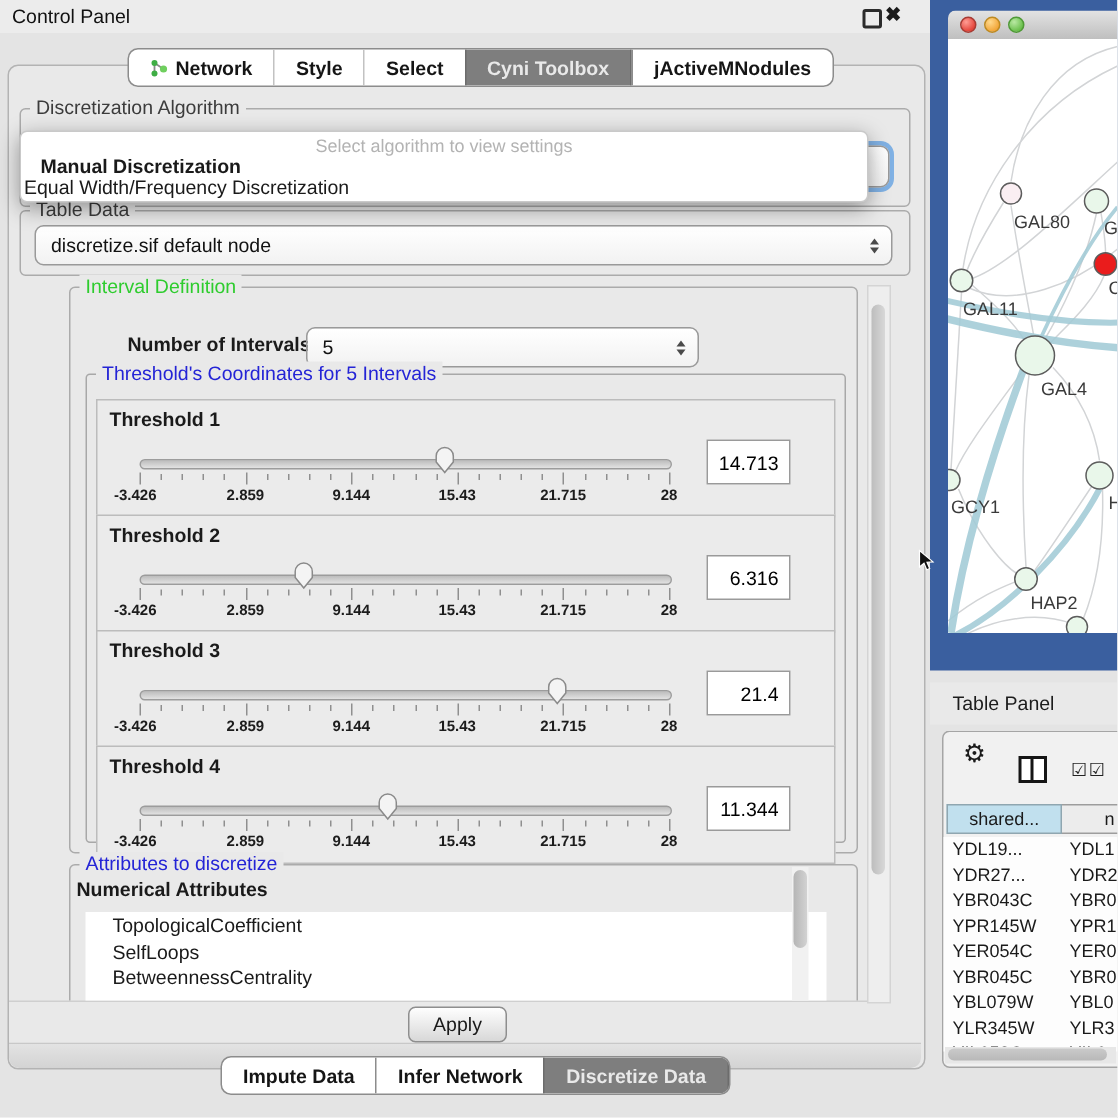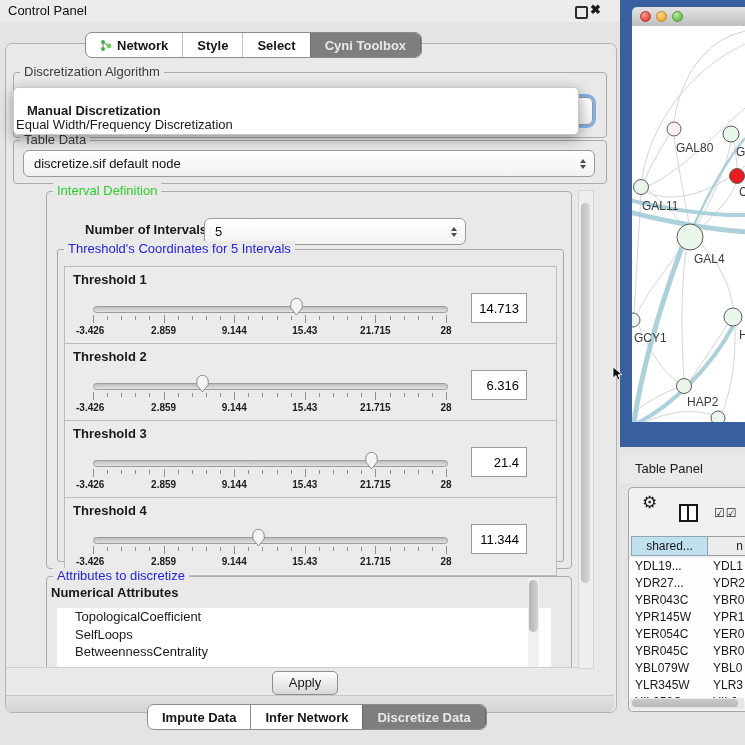--- a/index.html
+++ b/index.html
@@ -141,28 +141,32 @@
     </div>
     <div class="tab sep">
         <span>Style</span>
       </div>
     <div class="tab sep">
         <span>Select</span>
       </div>
     <div class="tab selected">
         <span>Cyni Toolbox</span>
       </div>
+    <div class="tab bordered">
+        <span>jActiveMNodules</span>
+      </div>
   </div>
 
   <div class="group g-discret">
     <span class="group-title t-dark">Discretization Algorithm</span>
     <div class="combo combo-algo"></div>
   </div>
 
   <div class="popup">
+    <div class="popup-hint">Select algorithm to view settings</div>
     <div class="popup-opt1">Manual Discretization</div>
     <div class="popup-opt2">Equal Width/Frequency Discretization</div>
   </div>
 
   <div class="group g-tabledata">
     <span class="group-title t-dark">Table Data</span>
     <div class="combo combo-table">
       <span class="combo-text">discretize.sif default node</span>
       <span class="stepper">
           <i class="up"></i>

